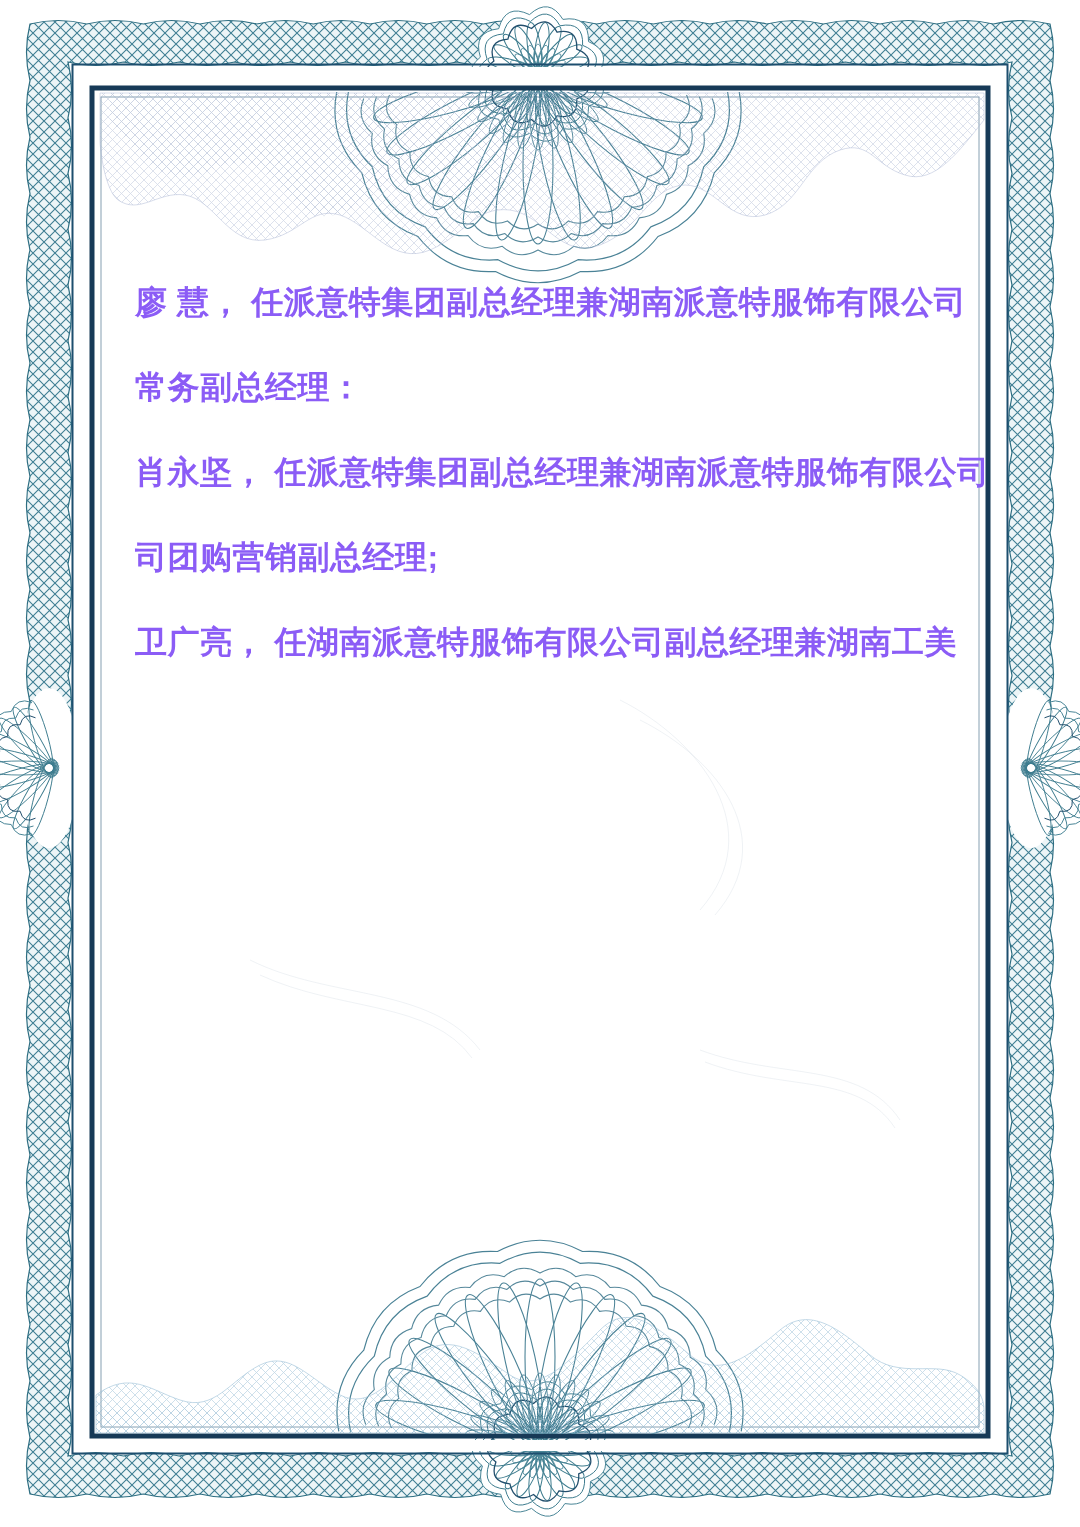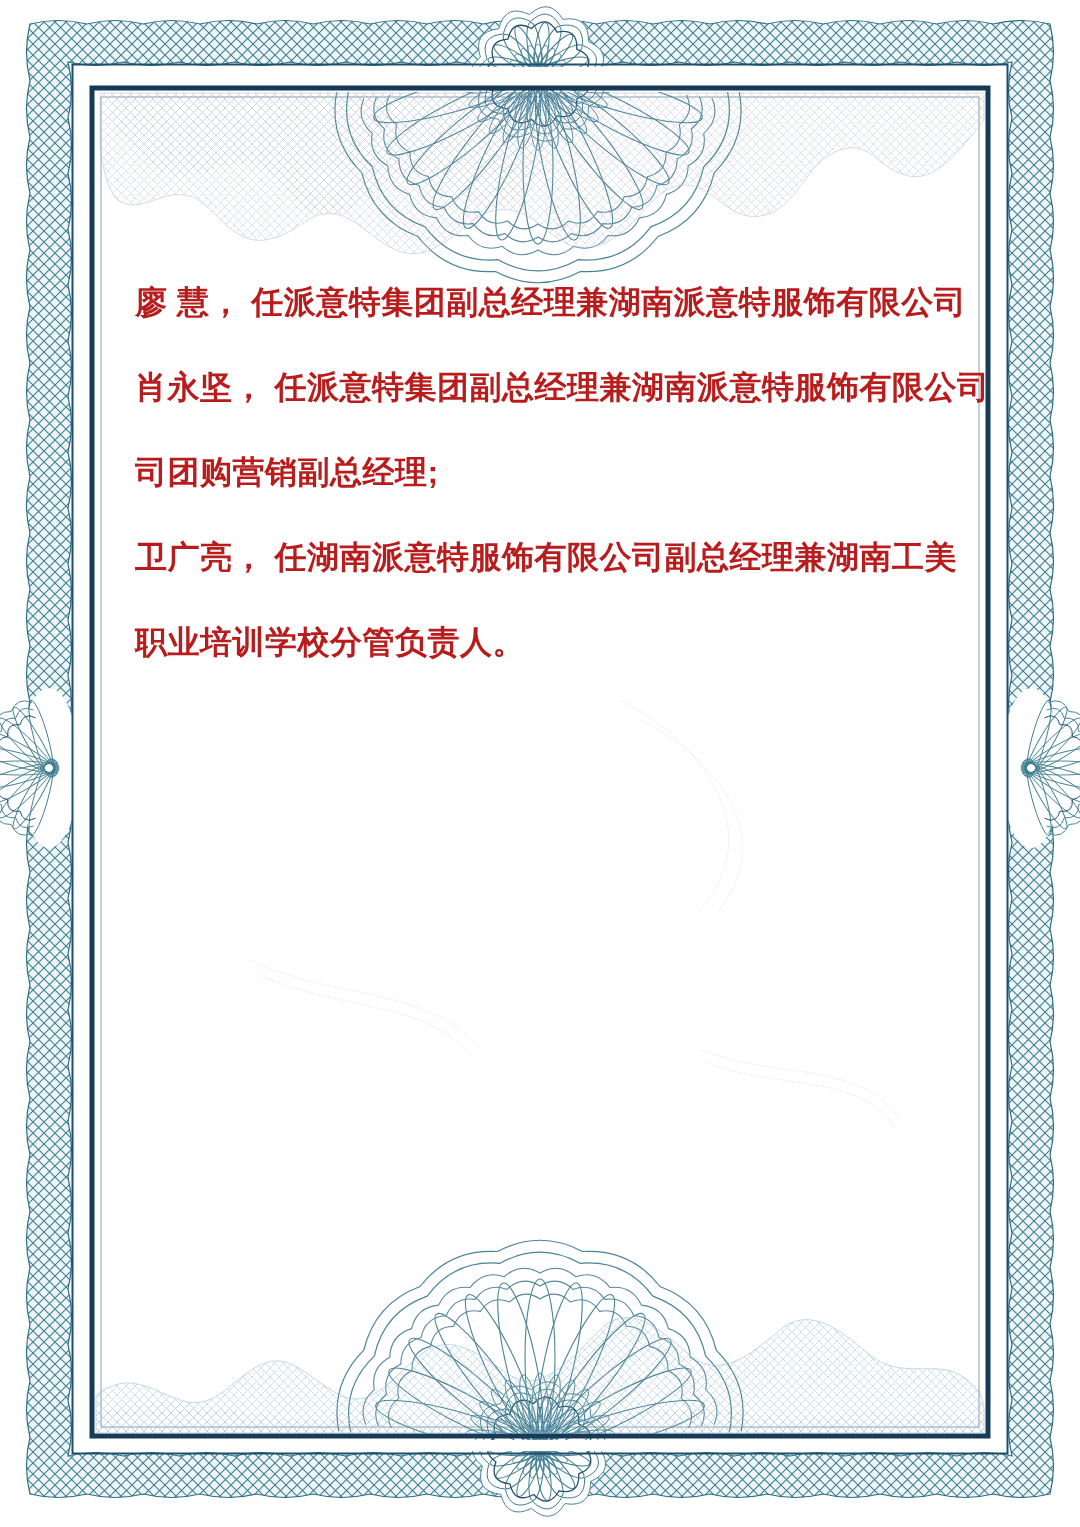--- a/index.html
+++ b/index.html
@@ -3,21 +3,21 @@
 <meta charset="utf-8">
 <style>
   html,body{margin:0;padding:0;background:#ffffff;}
   .page{
     position:relative;width:1080px;height:1527px;background:#ffffff;
     overflow:hidden;font-family:"Liberation Sans",sans-serif;
   }
   #deco{position:absolute;left:0;top:0;width:1080px;height:1527px;}
   .text-block{
     position:absolute;left:135px;top:260px;width:845px;
-    font-size:32px;font-weight:700;color:#b91c1c;letter-spacing:0.5px;
+    font-size:32px;font-weight:700;color:#8b5cf6;letter-spacing:0.5px;
   }
   .line{height:85px;line-height:85px;white-space:nowrap;}
 </style>
 </head>
 <body>
 
 <div class="page">
 
   <svg id="deco" viewBox="0 0 1080 1527" xmlns="http://www.w3.org/2000/svg">
     <defs>
@@ -266,18 +266,18 @@
           <path d="M250,960 C330,1000 430,985 480,1050" fill="none" stroke="#7f97ad" stroke-width="1" opacity="0.12"></path>
           <path d="M260,975 C340,1012 430,1000 472,1058" fill="none" stroke="#7f97ad" stroke-width="1" opacity="0.12"></path>
           <path d="M700,1050 C780,1080 860,1060 900,1120" fill="none" stroke="#7f97ad" stroke-width="1" opacity="0.12"></path>
           <path d="M705,1062 C785,1092 858,1072 895,1128" fill="none" stroke="#7f97ad" stroke-width="1" opacity="0.12"></path>
         </g>
       </g>
   </svg>
 
   <div class="text-block">
     <div class="line">廖 慧， 任派意特集团副总经理兼湖南派意特服饰有限公司</div>
+    <div class="line">常务副总经理：</div>
     <div class="line">肖永坚， 任派意特集团副总经理兼湖南派意特服饰有限公司</div>
     <div class="line">司团购营销副总经理;</div>
     <div class="line">卫广亮， 任湖南派意特服饰有限公司副总经理兼湖南工美</div>
-    <div class="line">职业培训学校分管负责人。</div>
   </div>
 </div>
 
 </body></html>

